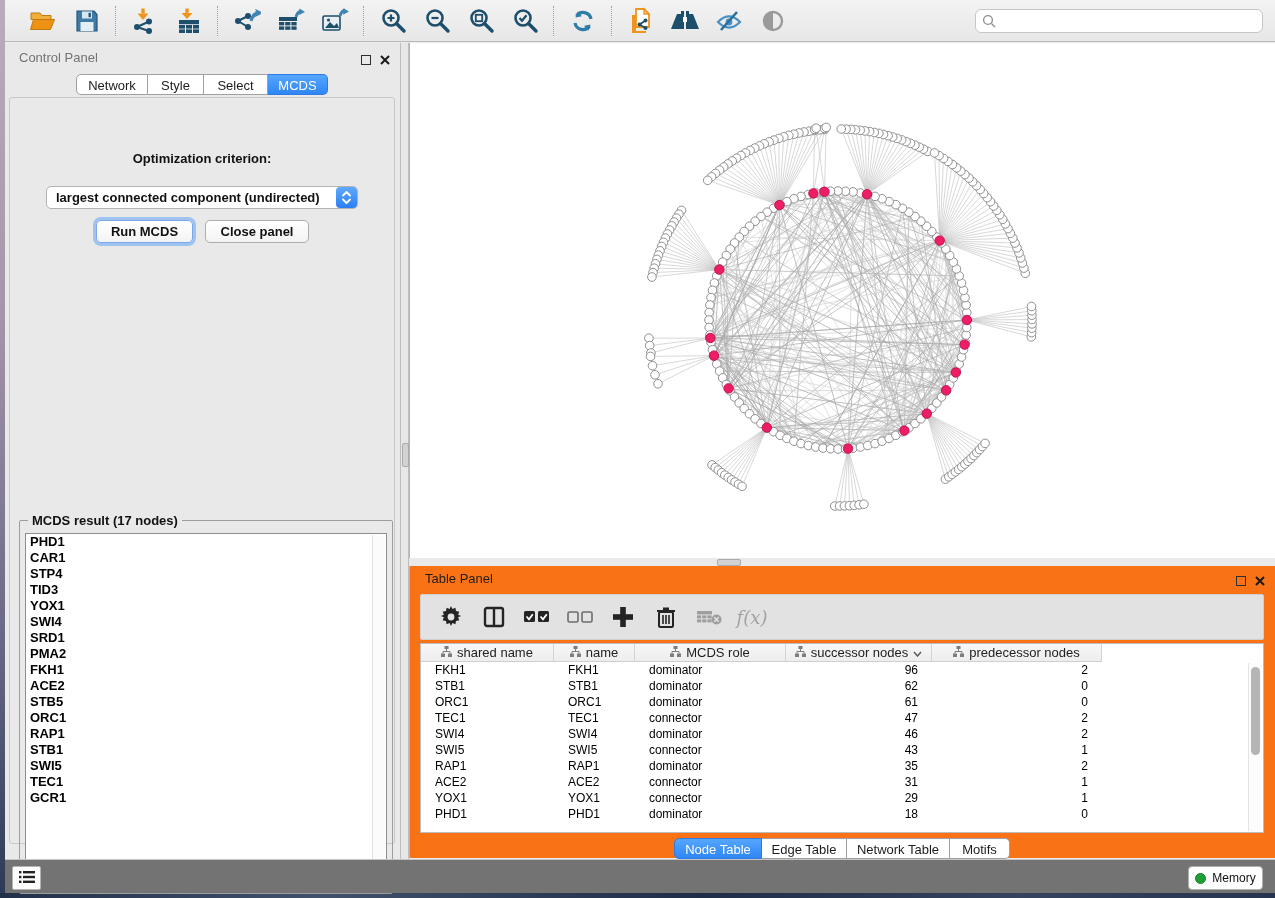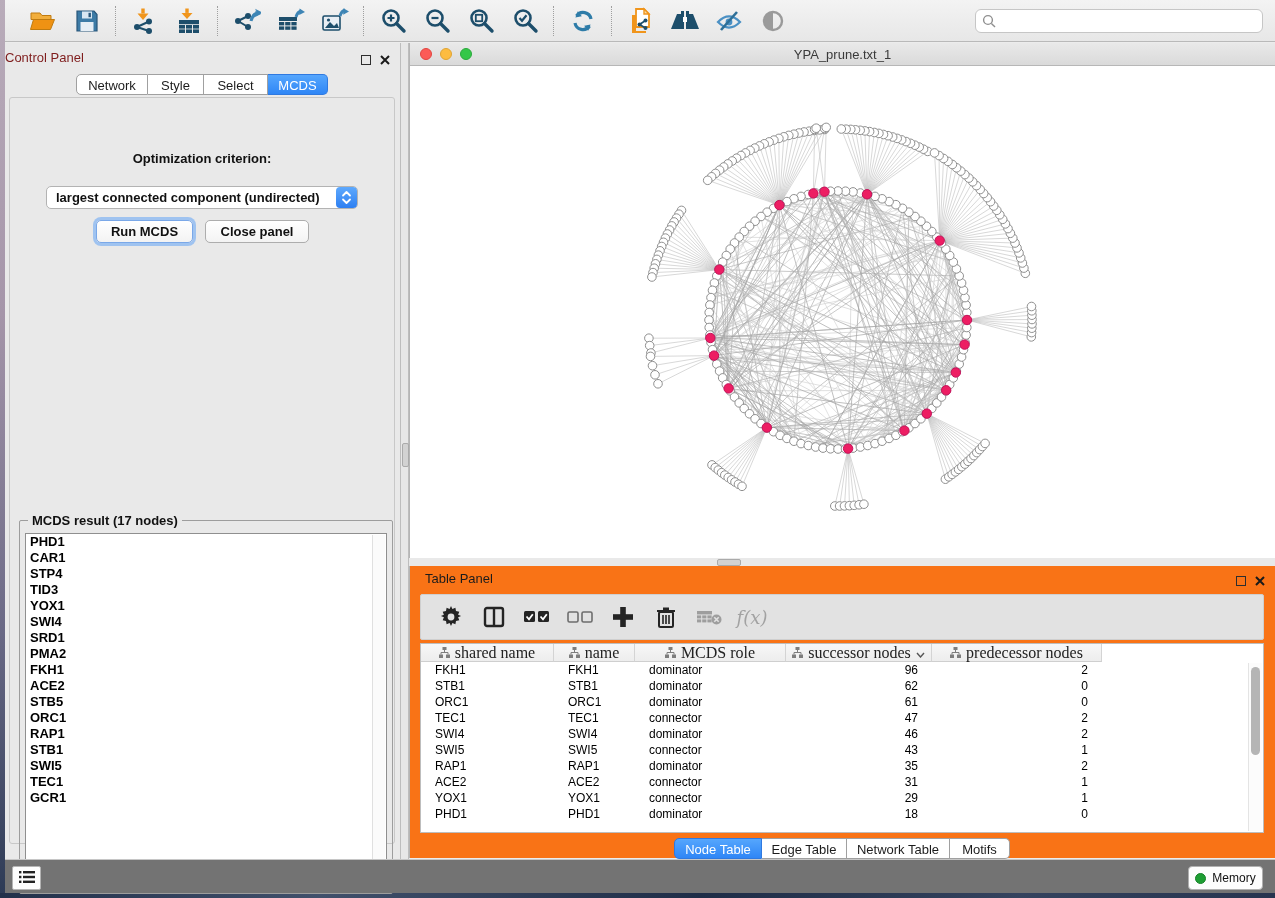--- a/index.html
+++ b/index.html
@@ -19,21 +19,21 @@
   .tb-sep{width:1px;height:30px;border-left:1px dotted #9f9f9f;}
   .tb-icon{width:30px;height:30px;display:flex;align-items:center;justify-content:center;cursor:default;}
   .search-wrap{margin-left:auto;margin-right:12px;position:relative;}
   .search-input{width:288px;height:24px;box-sizing:border-box;border:1px solid #c6c6c6;border-radius:6px;
     background:#fff;padding-left:26px;font-size:13px;color:#333;outline:none;}
   .search-glass{position:absolute;left:7px;top:5px;}
 
   
   .control-panel{position:absolute;left:0;top:43px;width:395px;height:816px;background:#e9e9e9;}
   .panel-titlebar{position:absolute;left:0;top:0;width:100%;height:28px;}
-  .panel-title{position:absolute;left:0;top:7px;font-size:13px;color:#7f1d1d;}
+  .panel-title{position:absolute;left:14px;top:7px;font-size:13px;color:#737373;}
   .panel-btns{position:absolute;right:10px;top:8px;display:flex;gap:9px;align-items:center;}
   .float-btn{width:10px;height:10px;border:1.5px solid #2e2e2e;box-sizing:border-box;background:transparent;}
   .ctl-tabs{position:absolute;left:71px;top:31px;display:flex;}
   .tab-btn{height:21px;line-height:21px;text-align:center;font-size:13px;background:#fff;color:#1c1c1c;
     border:1px solid #a0a0a0;border-left:none;box-sizing:border-box;padding:0 2px;}
   .tab-btn:first-child{border-left:1px solid #a0a0a0;border-radius:5px 0 0 5px;}
   .tab-btn:last-child{border-radius:0 5px 5px 0;}
   .tab-btn.active{background:linear-gradient(#55a6fd,#2f86f6);color:#fff;border-color:#2f79e0;}
   .ctl-body{position:absolute;left:4px;top:54px;width:384px;height:745px;background:#e9e9e9;
     border:1px solid #c8c8c8;border-radius:3px;font-weight:bold;}
@@ -78,22 +78,22 @@
     border-left:1px solid #b5b5b5;box-sizing:border-box;}
   .tp-titlebar{position:absolute;left:0;top:0;width:100%;height:26px;}
   .tp-title{position:absolute;left:15px;top:5px;font-size:13px;color:#1c1c1c;}
   .tp-toolbar{position:absolute;left:10px;top:28px;width:844px;height:46px;background:#e2e2e2;
     border:1px solid #cfcfcf;border-radius:2px;display:flex;align-items:center;gap:17px;padding-left:17px;box-sizing:border-box;}
   .tp-tool{width:26px;height:26px;display:flex;align-items:center;justify-content:center;}
   .fx-label{font-family:"DejaVu Serif",serif;font-style:italic;font-size:18px;color:#a2a2a2;}
   .table-wrap{position:absolute;left:10px;top:77px;width:844px;height:190px;background:#fff;border:1px solid #bdbdbd;box-sizing:border-box;}
   .thead{position:absolute;left:0;top:0;height:18px;display:flex;}
   .th{position:relative;height:18px;box-sizing:border-box;background:linear-gradient(#f7f7f7,#ededed);
-    border-right:1px solid #d4d4d4;border-bottom:1px solid #cfcfcf;font-size:16px;color:#222;
-    display:flex;align-items:center;justify-content:center;gap:5px;font-family:Liberation Serif, serif;}
+    border-right:1px solid #d4d4d4;border-bottom:1px solid #cfcfcf;font-size:13px;color:#222;
+    display:flex;align-items:center;justify-content:center;gap:5px;}
   .tbody{position:absolute;left:0;top:18px;width:100%;}
   .tr{display:flex;height:16px;align-items:center;}
   .td{font-size:12px;color:#000;box-sizing:border-box;white-space:nowrap;}
   .td.text{padding-left:14px;text-align:left;}
   .td.num{text-align:right;padding-right:14px;}
   .tbl-scroll{position:absolute;right:1px;top:19px;width:13px;height:168px;background:#fcfcfc;border-left:1px solid #e4e4e4;}
   .tbl-thumb{position:absolute;left:2px;top:4px;width:9px;height:88px;background:#b5b5b5;border-radius:5px;}
   .tp-tabs{position:absolute;left:264px;top:272px;display:flex;}
 
   
@@ -343,26 +343,20 @@
     </div>
 
     <div class="v-splitter">
         <div class="v-handle"></div>
       </div>
     <div class="h-splitter">
         <div class="h-handle"></div>
       </div>
 
     <div class="net-window">
-      <div class="net-titlebar">
-        <span class="traffic t-red"></span>
-        <span class="traffic t-yellow"></span>
-        <span class="traffic t-green"></span>
-        <div class="net-title">YPA_prune.txt_1</div>
-      </div>
       <div class="net-canvas">
         <svg id="graph-svg" width="866" height="492" viewBox="0 0 866 492">
             <g>
               <line x1="309.3" y1="203.6" x2="549.2" y2="209.9" stroke="#a5a5a5" stroke-width="0.6"></line>
               <line x1="309.3" y1="203.6" x2="383.9" y2="375.2" stroke="#a5a5a5" stroke-width="0.6"></line>
               <line x1="309.3" y1="203.6" x2="324.5" y2="177.0" stroke="#c9c9c9" stroke-width="0.6"></line>
               <line x1="309.3" y1="203.6" x2="443.0" y2="125.9" stroke="#a5a5a5" stroke-width="0.6"></line>
               <line x1="309.3" y1="203.6" x2="405.6" y2="381.0" stroke="#c9c9c9" stroke-width="0.6"></line>
               <line x1="309.3" y1="203.6" x2="505.0" y2="150.5" stroke="#a5a5a5" stroke-width="0.6"></line>
               <line x1="309.3" y1="203.6" x2="299.2" y2="261.5" stroke="#c9c9c9" stroke-width="0.6"></line>

